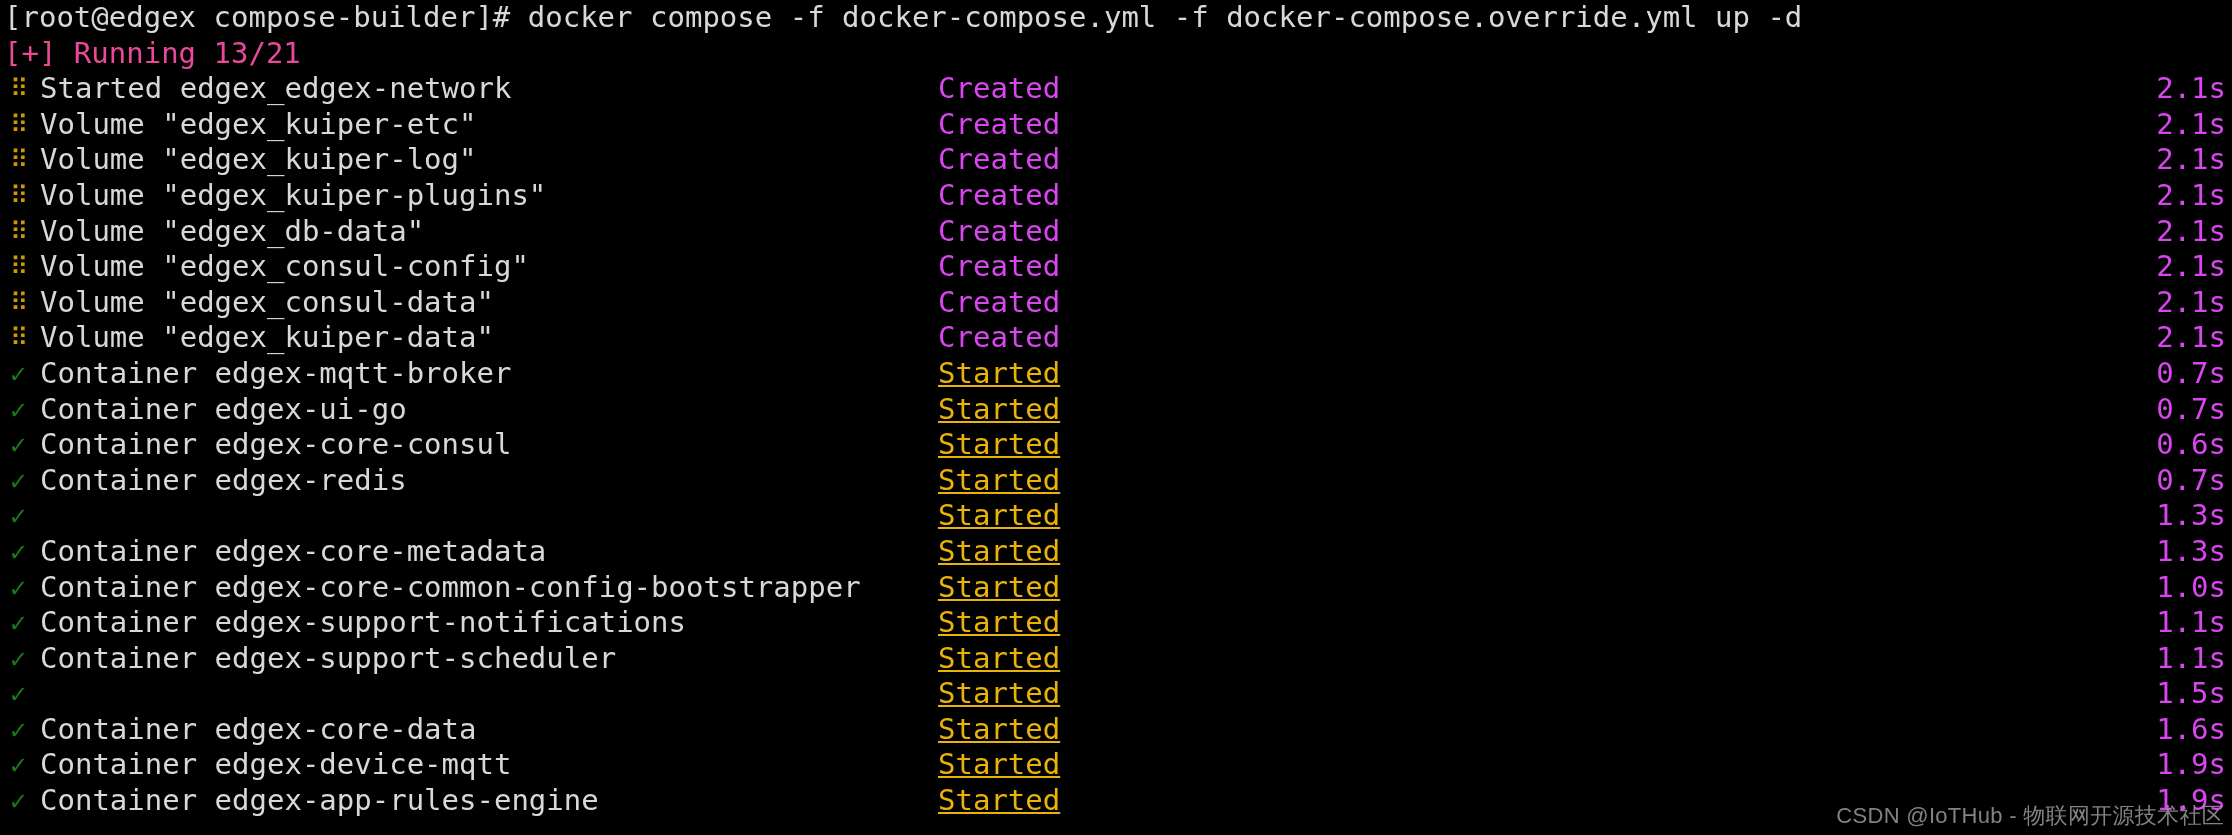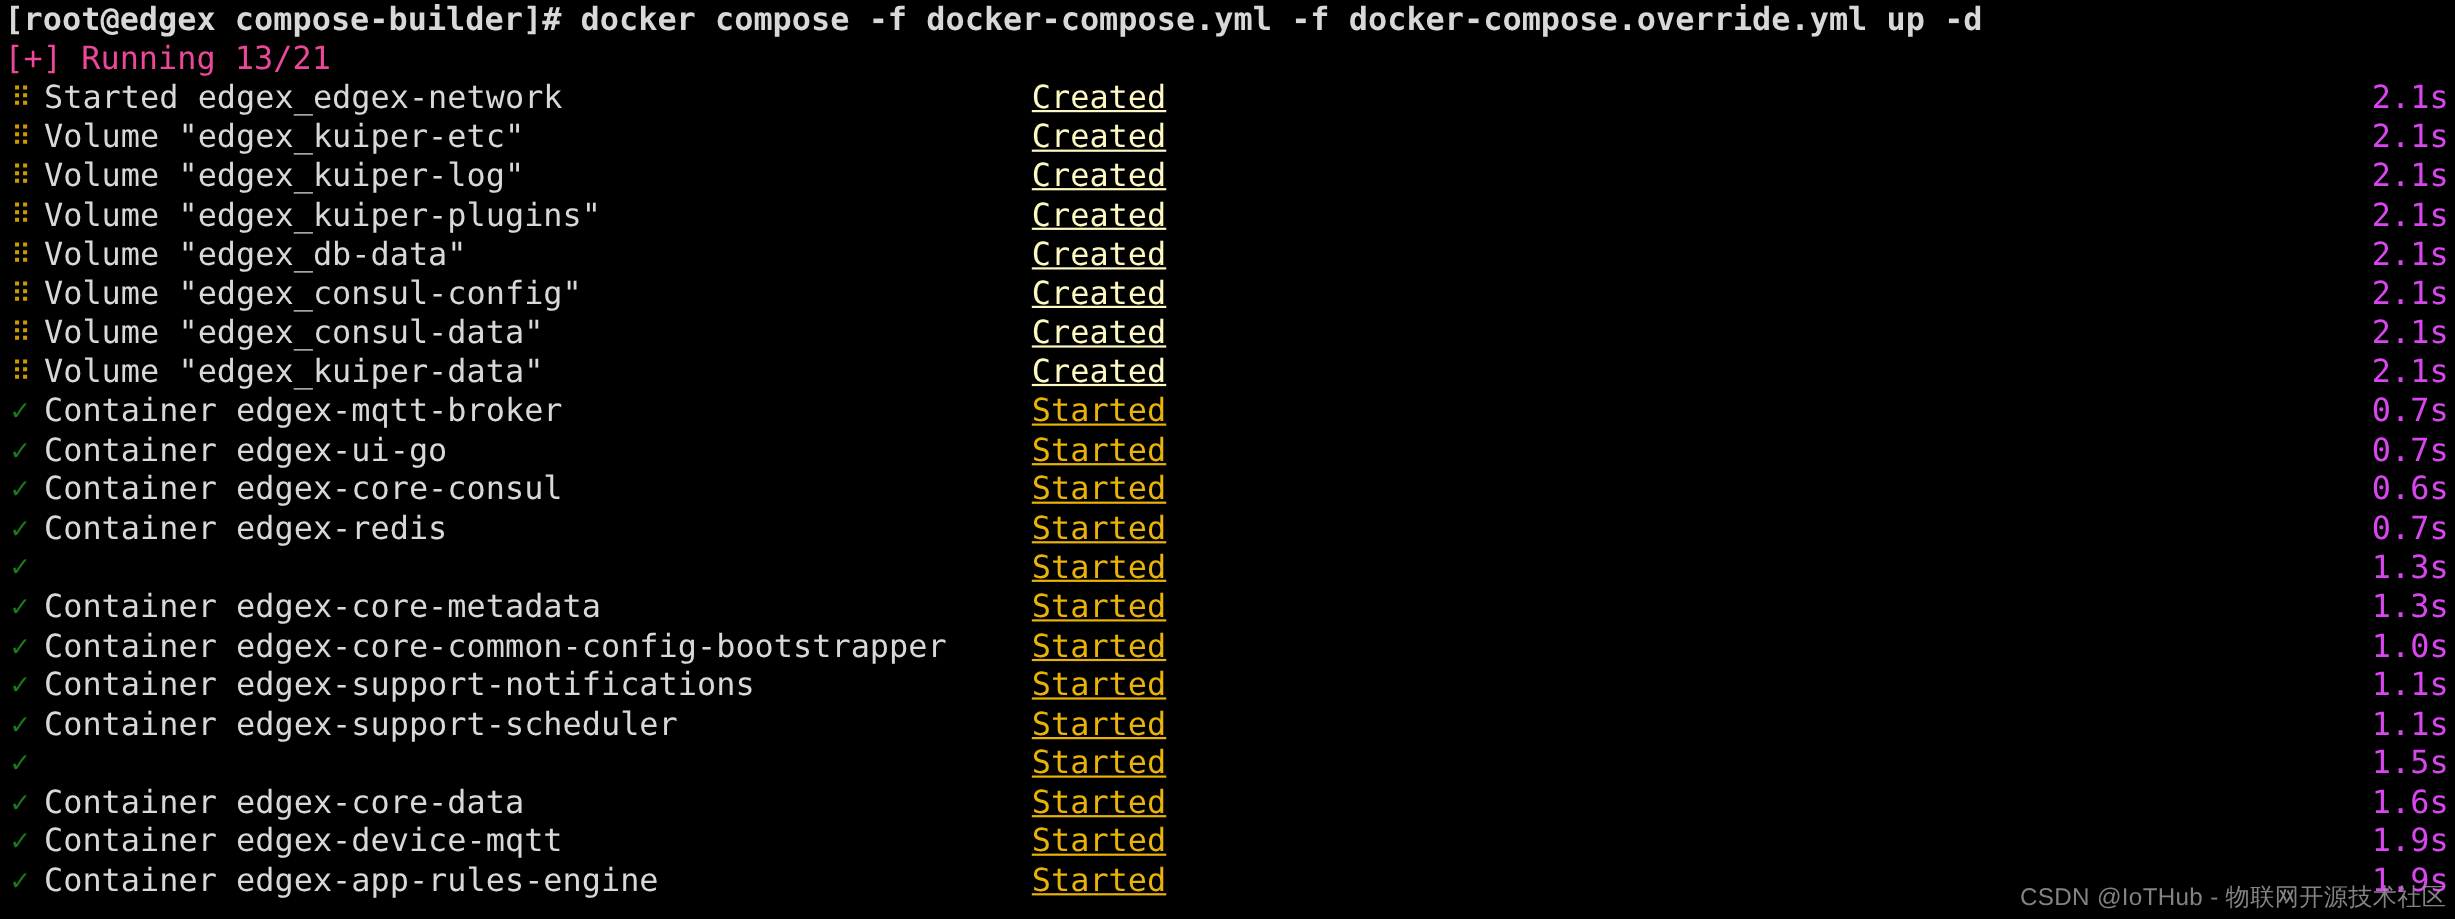--- a/index.html
+++ b/index.html
@@ -28,21 +28,20 @@
     height: 35.6px;
     line-height: 35.6px;
     white-space: pre;
     font-size: 29px;
     letter-spacing: 0px;
     position: relative;
   }
 
   .prompt-line {
     color: #d8d8d8;
-    font-weight: bold;
   }
 
   .running-line {
     color: #ec4899;
   }
 
   
   .row {
     display: block;
     position: relative;
@@ -68,21 +67,21 @@
     left: 36px;
     top: 0;
     color: #d8d8d8;
   }
 
   .rstatus {
     position: absolute;
     left: 934px;
     top: 0;
   }
-  .rstatus.created { color: #fef9c3; text-decoration: underline; }
+  .rstatus.created { color: #d946ef; }
   .rstatus.started { color: #eab308; text-decoration: underline; }
 
   .rtime {
     position: absolute;
     right: 6px;
     top: 0;
     color: #d946ef;
     text-align: right;
   }
 

